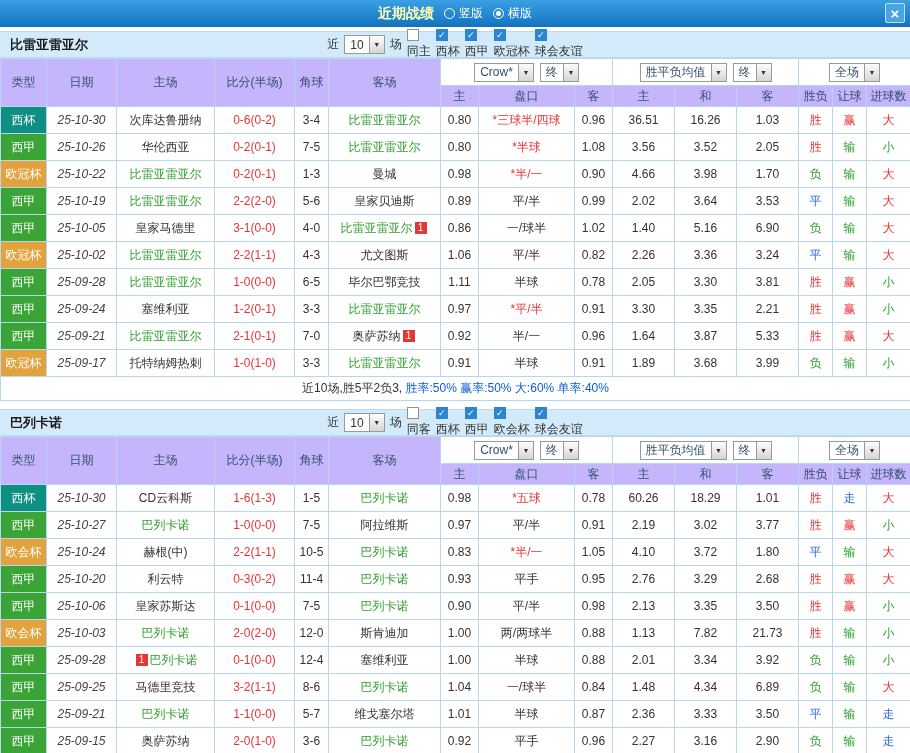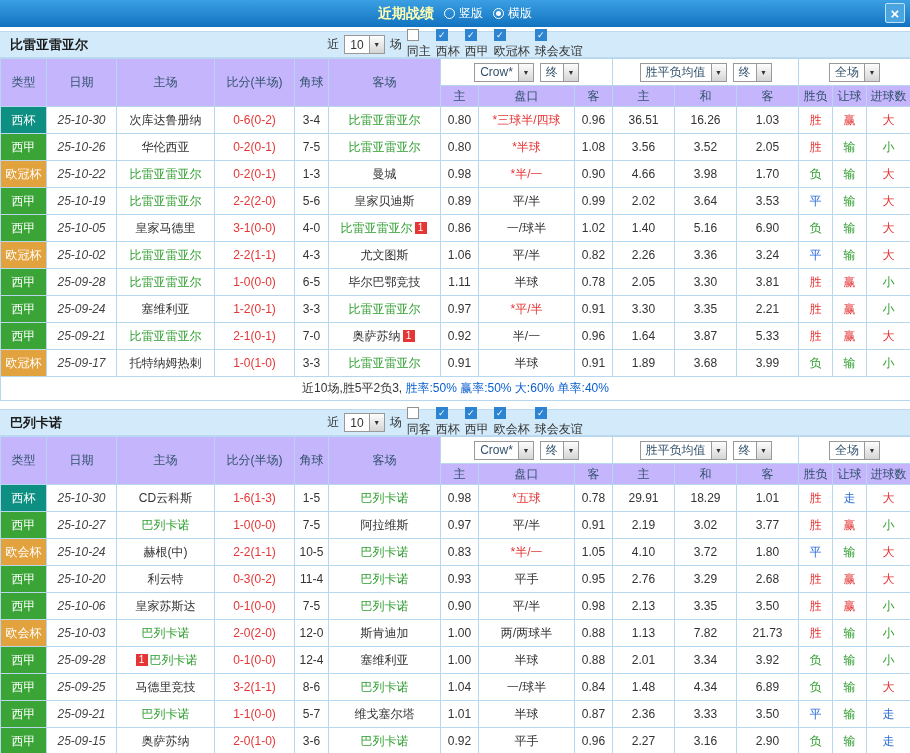--- a/index.html
+++ b/index.html
@@ -484,21 +484,21 @@
         <tr>
     <td class="c-type t-cup">西杯</td>
     <td class="c-date">25-10-30</td>
     <td class="c-home"><span>CD云科斯</span></td>
     <td class="c-score">1-6(1-3)</td>
     <td class="c-corner">1-5</td>
     <td class="c-away"><span class="focus-team">巴列卡诺</span></td>
     <td class="c-odd">0.98</td>
     <td class="c-line red">*五球</td>
     <td class="c-odd">0.78</td>
-    <td class="c-eu">29.91</td>
+    <td class="c-eu">60.26</td>
     <td class="c-eu">18.29</td>
     <td class="c-eu">1.01</td>
     <td class="c-res red">胜</td>
     <td class="c-res blu">走</td>
     <td class="c-res red">大</td>
   </tr>
         <tr>
     <td class="c-type t-lig">西甲</td>
     <td class="c-date">25-10-27</td>
     <td class="c-home"><span class="focus-team">巴列卡诺</span></td>

